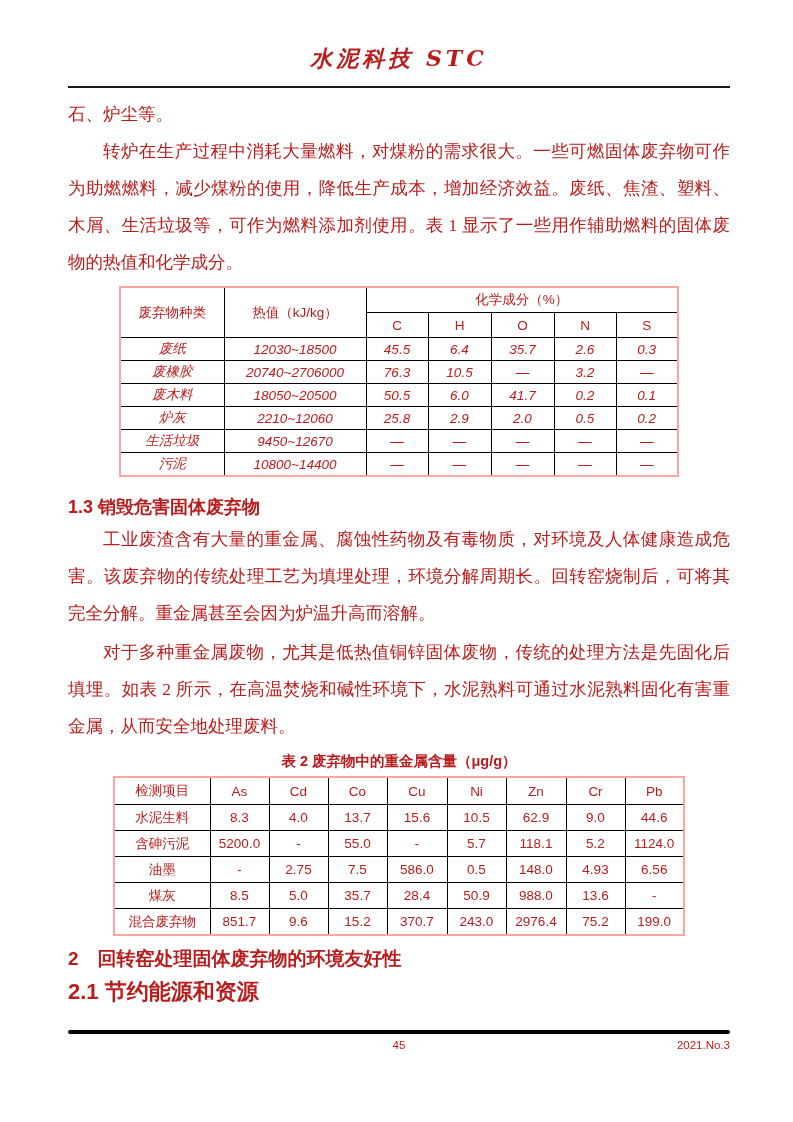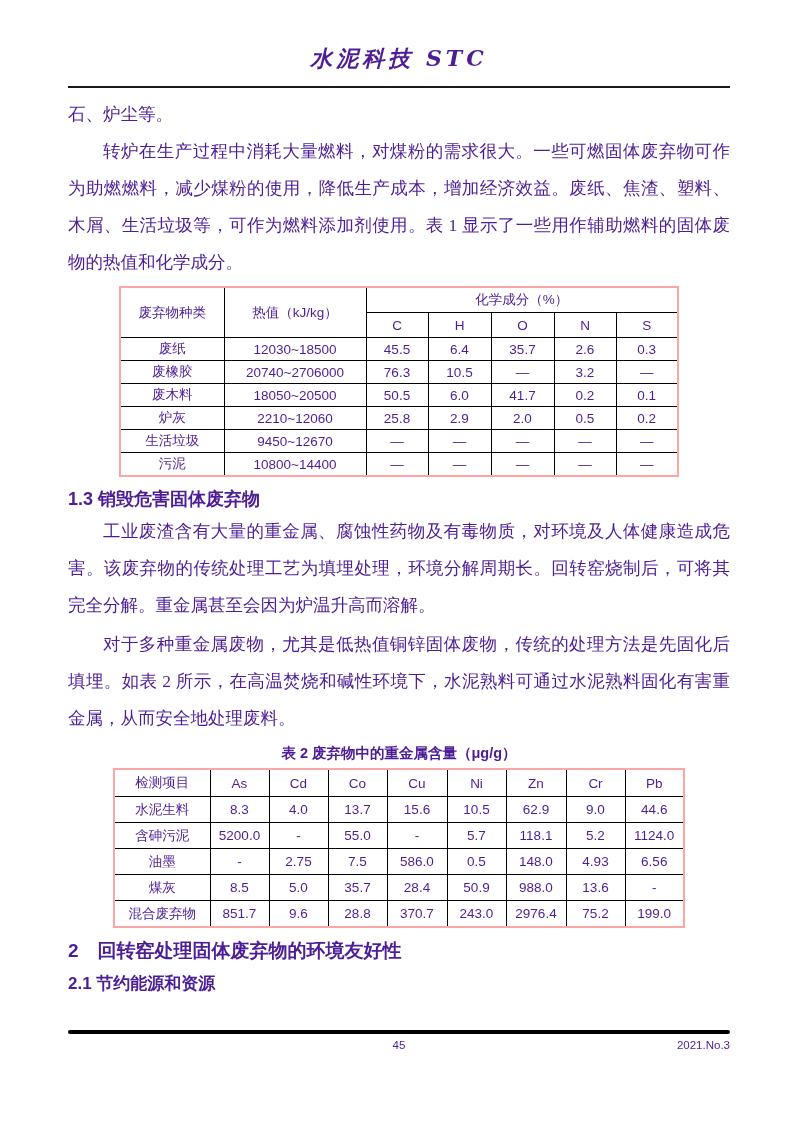--- a/index.html
+++ b/index.html
@@ -1,21 +1,21 @@
 <!DOCTYPE html>
 <html><head>
 <meta charset="utf-8">
 <style>
   html,body{margin:0;padding:0;background:#ffffff;}
   .page{
     position:relative;
     width:793px;height:1122px;
     margin:0 auto;
     background:#ffffff;
-    color:#4c1d95;
+    color:#b91c1c;
     overflow:hidden;
     font-family:"Liberation Serif","DejaVu Serif",serif;
     box-sizing:border-box;
     padding:42px 63px 0 68px;
   }
   
   .journal-title{
     text-align:center;
     font-family:"DejaVu Serif","Liberation Serif",serif;
     font-style:italic;
@@ -63,33 +63,33 @@
     border:1px solid #000;
     text-align:center;
     vertical-align:middle;
     padding:0 2px;
     font-weight:normal;
     overflow:hidden;
     white-space:nowrap;
   }
   #fuel-table{width:558px;}
   #fuel-table th{height:24px;}
-  #fuel-table td{height:22px;}
+  #fuel-table td{height:22px;font-style:italic;}
   #metal-table{width:570px;}
   #metal-table th{height:26px;}
   #metal-table td{height:25px;}
   
   .h-sec{
     font-family:"Liberation Sans","DejaVu Sans",sans-serif;
     font-weight:bold;
     margin:0;
   }
-  .h13{font-size:18px;line-height:24px;margin-top:10px;}
+  .h13{font-size:18px;line-height:24px;margin-top:18px;}
   .h2x{font-size:19px;line-height:26px;margin-top:10px;}
-  .h21{font-size:17px;line-height:24px;margin-top:8px;}
+  .h21{font-size:22px;line-height:24px;margin-top:8px;}
   
   .footer{
     position:absolute;
     left:68px;right:63px;top:1030px;
   }
   .footer-rule{
     height:4px;
     background:#000;
     border-radius:2px/2px;
   }
@@ -275,21 +275,21 @@
           <td>28.4</td>
           <td>50.9</td>
           <td>988.0</td>
           <td>13.6</td>
           <td>-</td>
         </tr>
         <tr>
           <td>混合废弃物</td>
           <td>851.7</td>
           <td>9.6</td>
-          <td>28.8</td>
+          <td>15.2</td>
           <td>370.7</td>
           <td>243.0</td>
           <td>2976.4</td>
           <td>75.2</td>
           <td>199.0</td>
         </tr>
       </tbody>
   </table>
 
   <h2 class="h-sec h2x">2　回转窑处理固体废弃物的环境友好性</h2>

